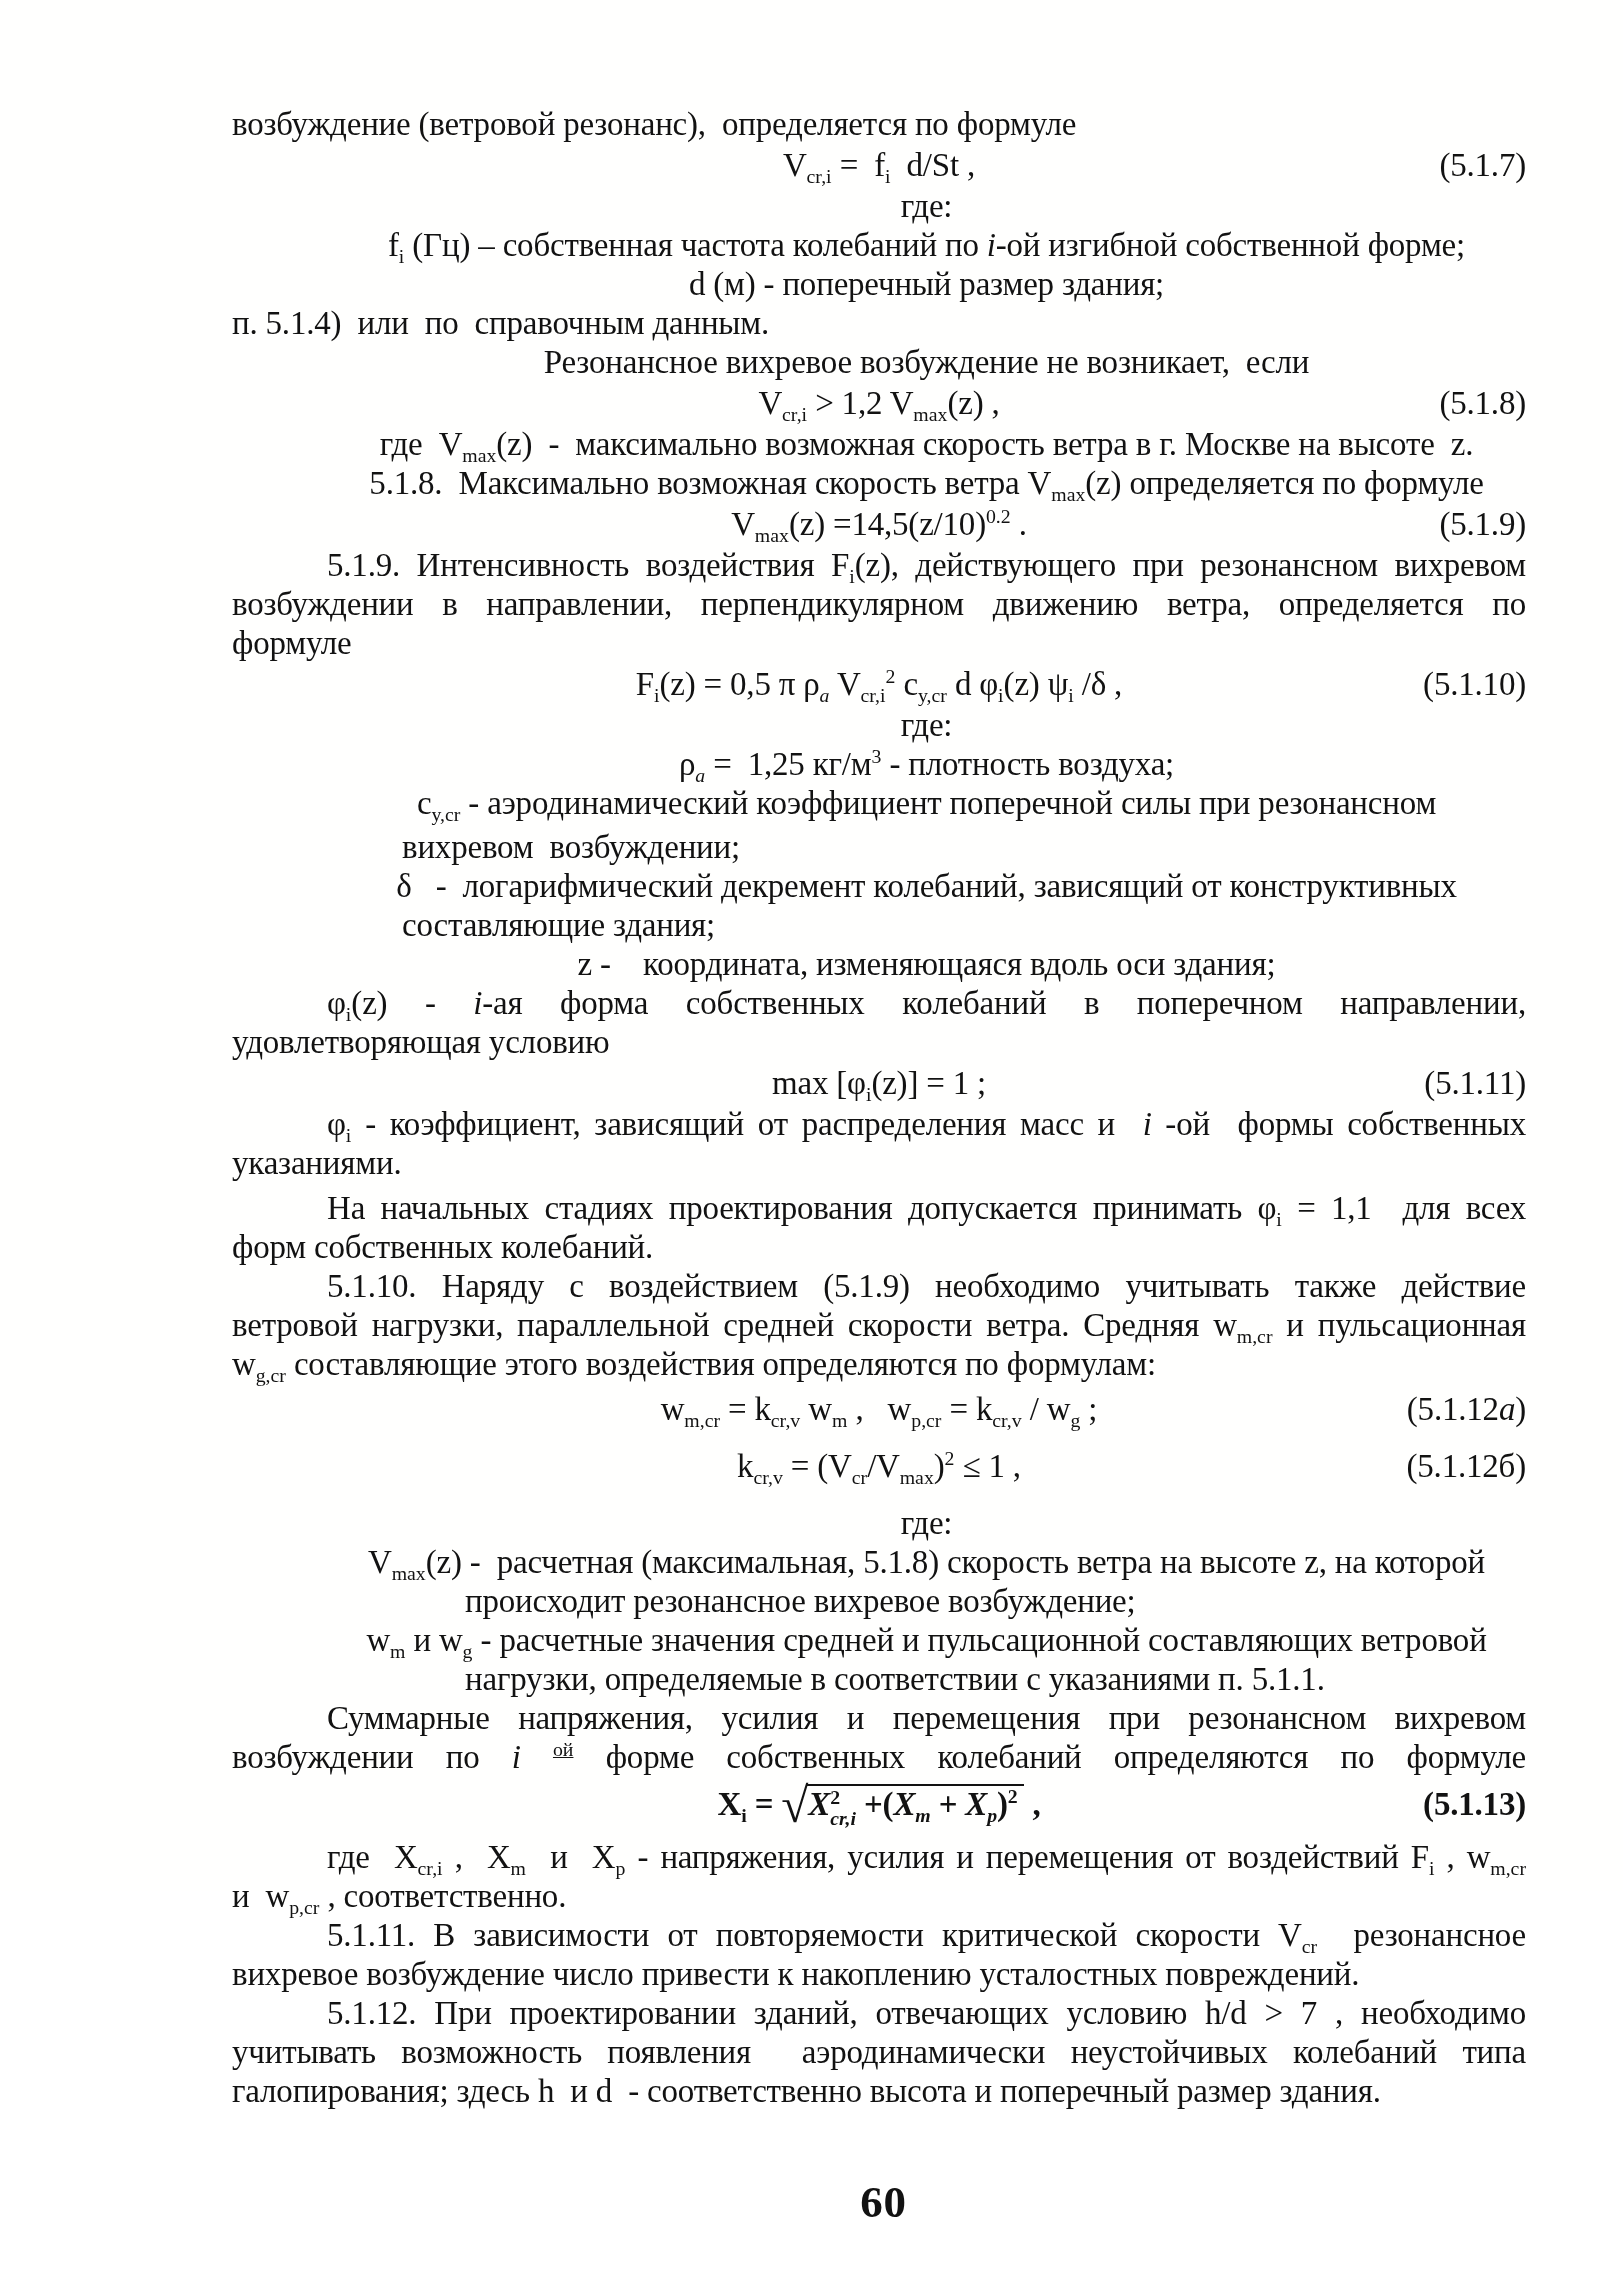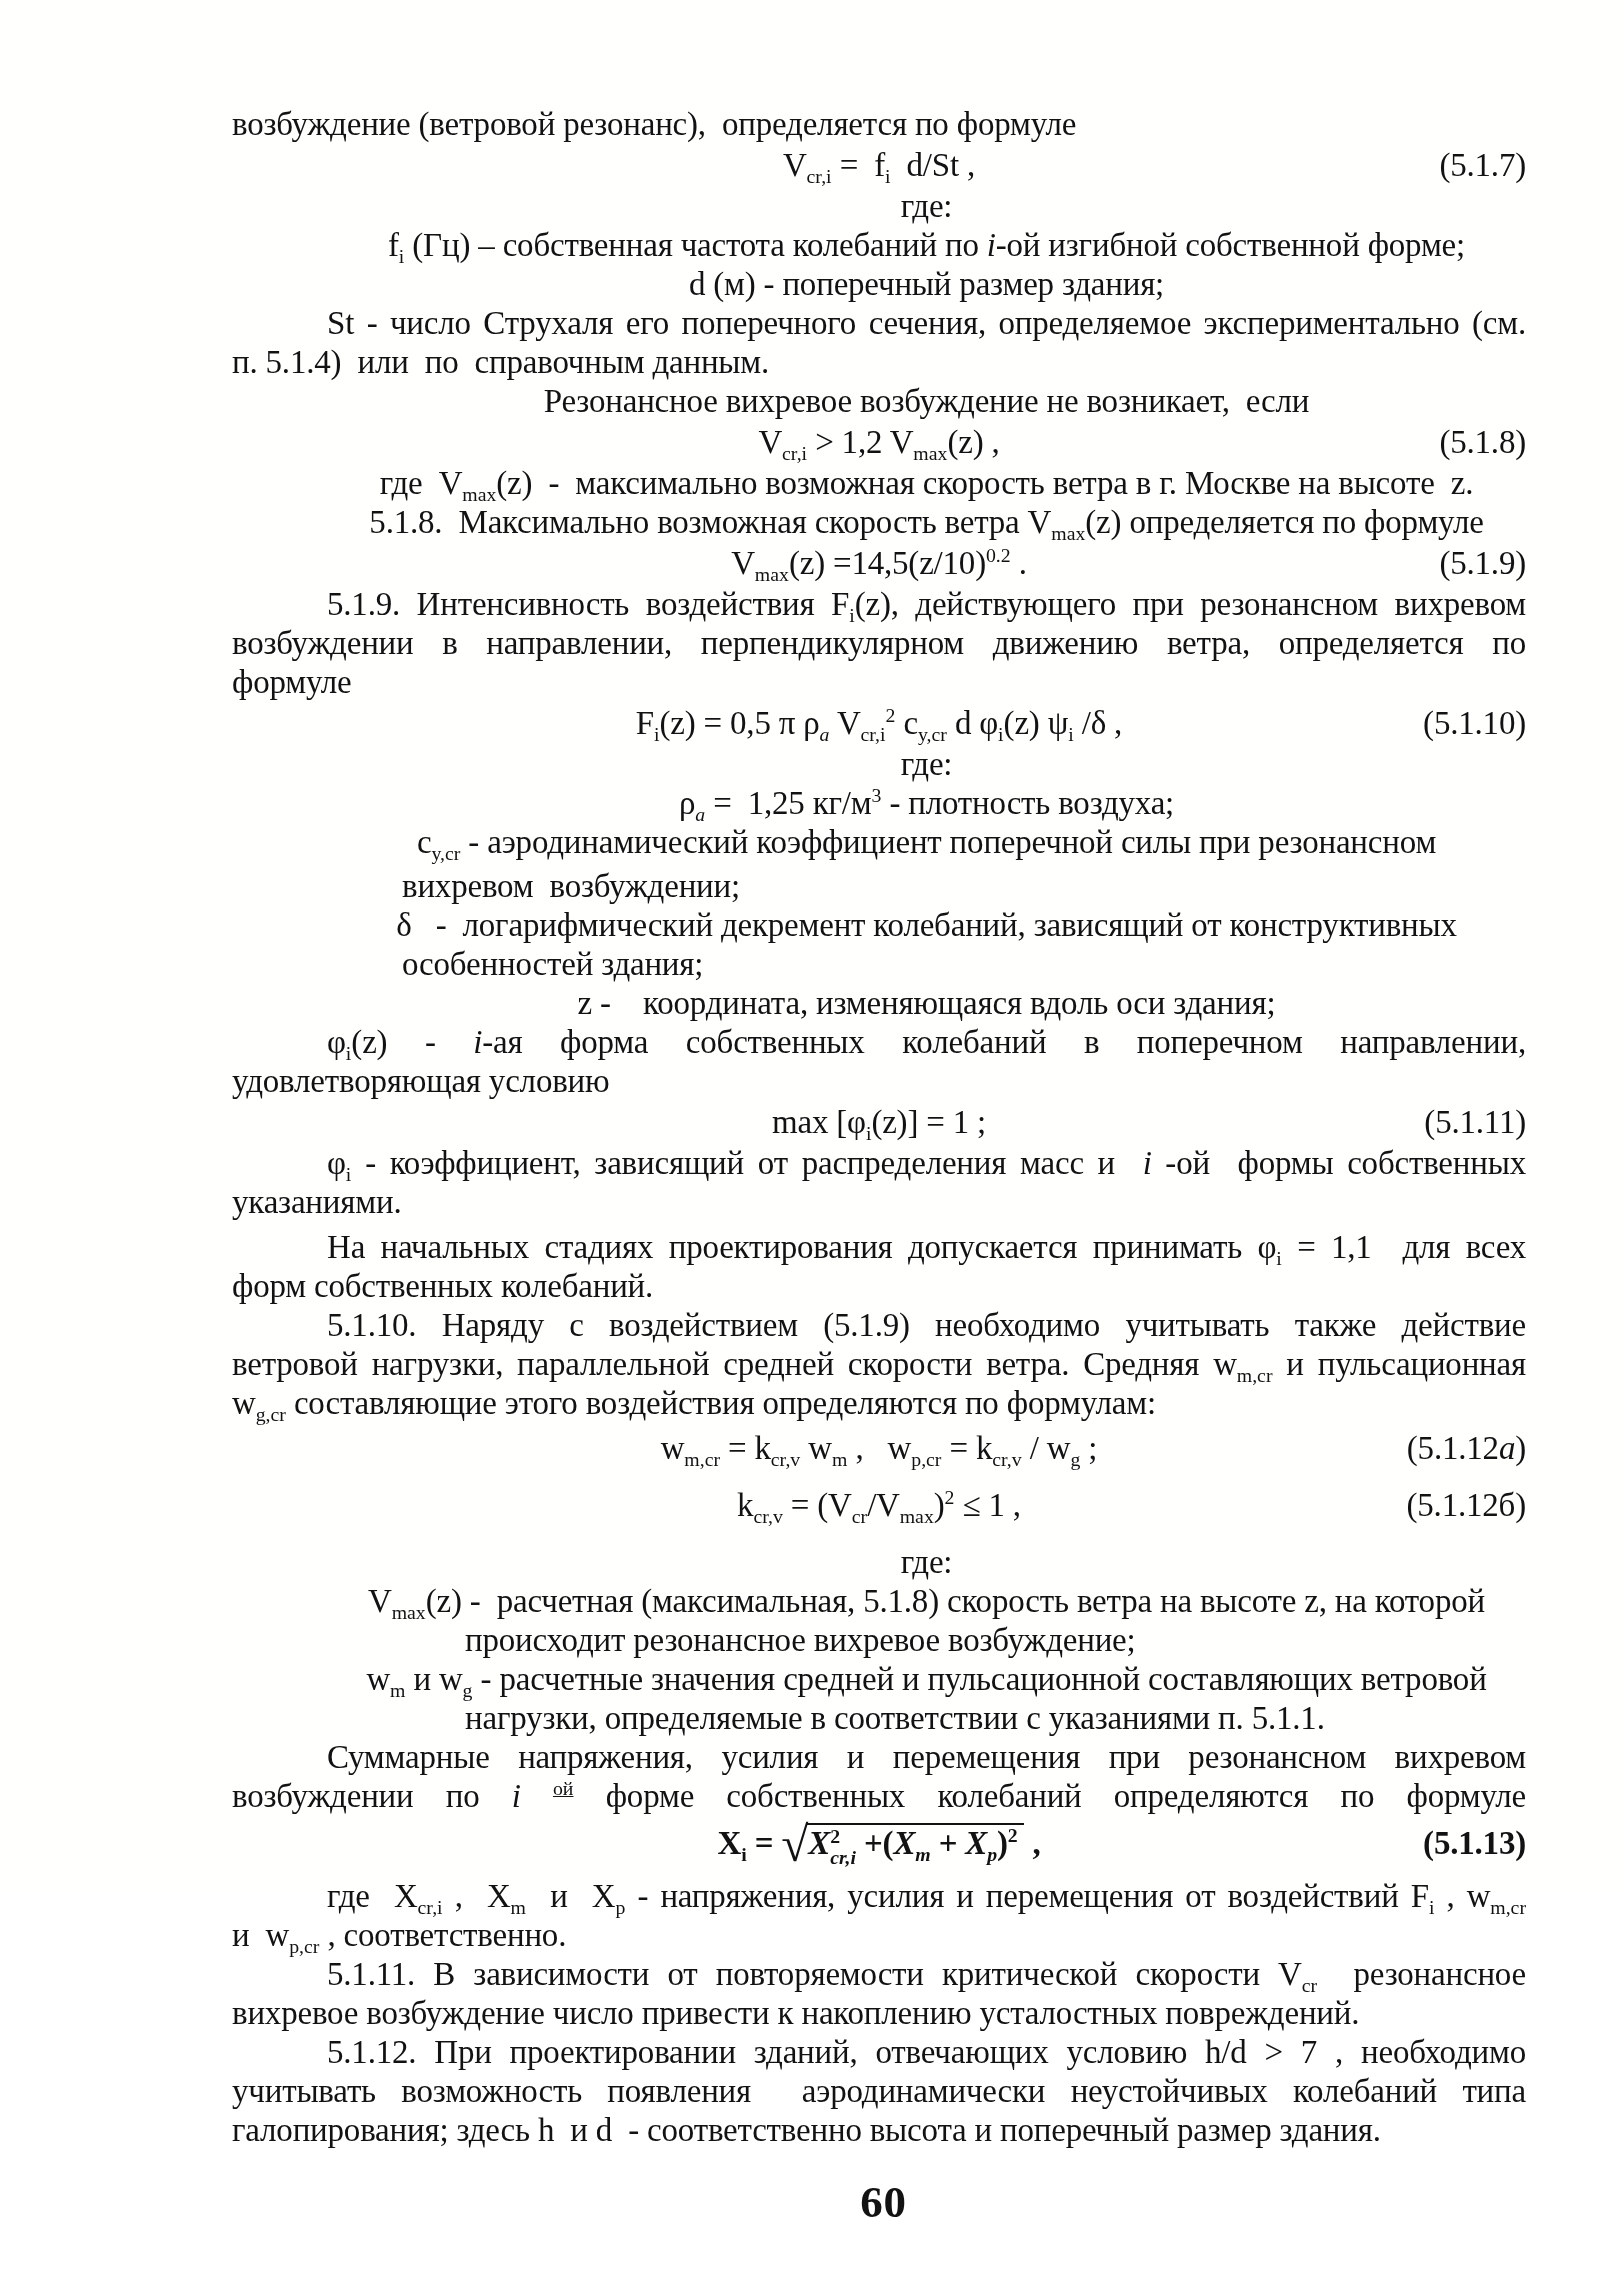--- a/index.html
+++ b/index.html
@@ -58,37 +58,36 @@
 </head>
 <body>
 
 <div class="page">
   <div class="content" id="doc-content">
       <div class="row ind-none">возбуждение (ветровой резонанс),&nbsp; определяется по формуле</div>
       <div class="row formula"><span class="eq">V<sub>cr,i</sub> =&nbsp; f<sub>i</sub>&nbsp; d/St ,</span><span class="eqnum">(5.1.7)</span></div>
       <div class="row ind-para">где:</div>
       <div class="row ind-para">f<sub>i</sub> (Гц) – собственная частота колебаний по <i>i</i>-ой изгибной собственной форме;</div>
       <div class="row ind-para">d (м) - поперечный размер здания;</div>
-      <div class="row ind-para just">St - число Струхаля его поперечного сечения, определяемое экспериментально (см.</div>
       <div class="row ind-none">п. 5.1.4)&nbsp; или&nbsp; по&nbsp; справочным данным.</div>
       <div class="row ind-para">Резонансное вихревое возбуждение не возникает,&nbsp; если</div>
       <div class="row formula"><span class="eq">V<sub>cr,i</sub> &gt; 1,2 V<sub>max</sub>(z) ,</span><span class="eqnum">(5.1.8)</span></div>
       <div class="row ind-para">где&nbsp; V<sub>max</sub>(z)&nbsp; -&nbsp; максимально возможная скорость ветра в г. Москве на высоте&nbsp; z.</div>
       <div class="row ind-para">5.1.8.&nbsp; Максимально возможная скорость ветра V<sub>max</sub>(z) определяется по формуле</div>
       <div class="row formula"><span class="eq">V<sub>max</sub>(z) =14,5(z/10)<sup>0.2</sup> .</span><span class="eqnum">(5.1.9)</span></div>
       <div class="row ind-para just">5.1.9. Интенсивность воздействия F<sub>i</sub>(z), действующего при резонансном вихревом</div>
       <div class="row ind-none just">возбуждении в направлении, перпендикулярном движению ветра, определяется по</div>
       <div class="row ind-none">формуле</div>
       <div class="row formula"><span class="eq">F<sub>i</sub>(z) = 0,5 π ρ<sub><i>a</i></sub> V<sub>cr,i</sub><sup>2</sup> c<sub>y,cr</sub> d φ<sub>i</sub>(z) ψ<sub>i</sub> /δ ,</span><span class="eqnum">(5.1.10)</span></div>
       <div class="row ind-para">где:</div>
       <div class="row ind-para">ρ<sub><i>a</i></sub> =&nbsp; 1,25 кг/м<sup>3</sup> - плотность воздуха;</div>
       <div class="row ind-para">c<sub>y,cr</sub> - аэродинамический коэффициент поперечной силы при резонансном</div>
       <div class="row ind-def2" style="margin-top: 5.3px;">вихревом&nbsp; возбуждении;</div>
       <div class="row ind-para">δ&nbsp;&nbsp; -&nbsp; логарифмический декремент колебаний, зависящий от конструктивных</div>
-      <div class="row ind-def2">особенностей здания;</div>
+      <div class="row ind-def2">составляющие здания;</div>
       <div class="row ind-para">z -&nbsp;&nbsp;&nbsp; координата, изменяющаяся вдоль оси здания;</div>
       <div class="row ind-para just">φ<sub>i</sub>(z) - <i>i</i>-ая форма собственных колебаний в поперечном направлении,</div>
       <div class="row ind-none">удовлетворяющая условию</div>
       <div class="row formula"><span class="eq">max [φ<sub>i</sub>(z)] = 1 ;</span><span class="eqnum">(5.1.11)</span></div>
       <div class="row ind-para just">φ<sub>i</sub> - коэффициент, зависящий от распределения масс и&nbsp; <i>i</i> -ой&nbsp; формы собственных</div>
       <div class="row ind-none">указаниями.</div>
       <div class="row ind-para just" style="margin-top: 5.3px;">На начальных стадиях проектирования допускается принимать φ<sub>i</sub> = 1,1&nbsp; для всех</div>
       <div class="row ind-none">форм собственных колебаний.</div>
       <div class="row ind-para just">5.1.10. Наряду с воздействием (5.1.9) необходимо учитывать также действие</div>
       <div class="row ind-none just">ветровой нагрузки, параллельной средней скорости ветра. Средняя w<sub>m,cr</sub> и пульсационная</div>

